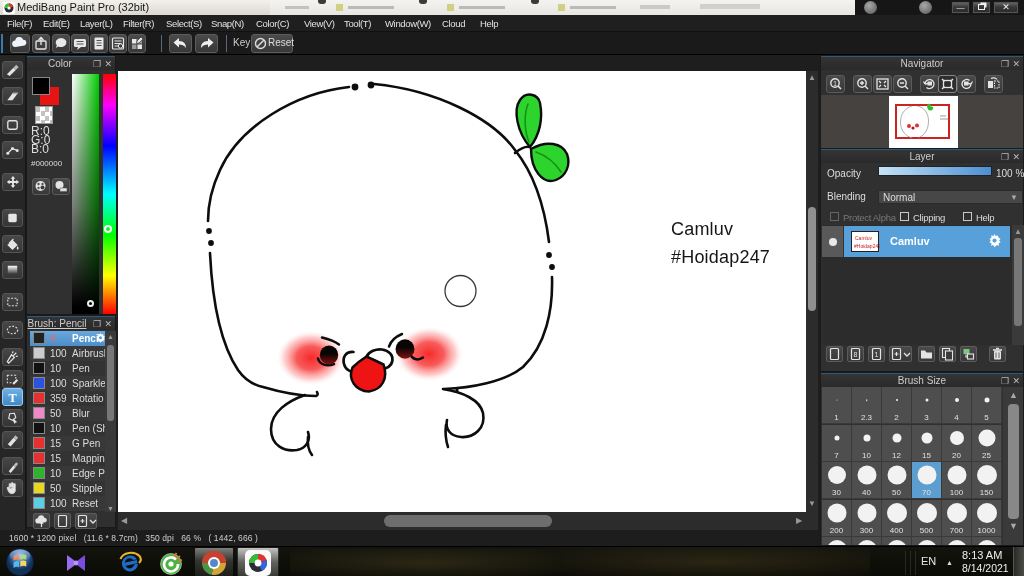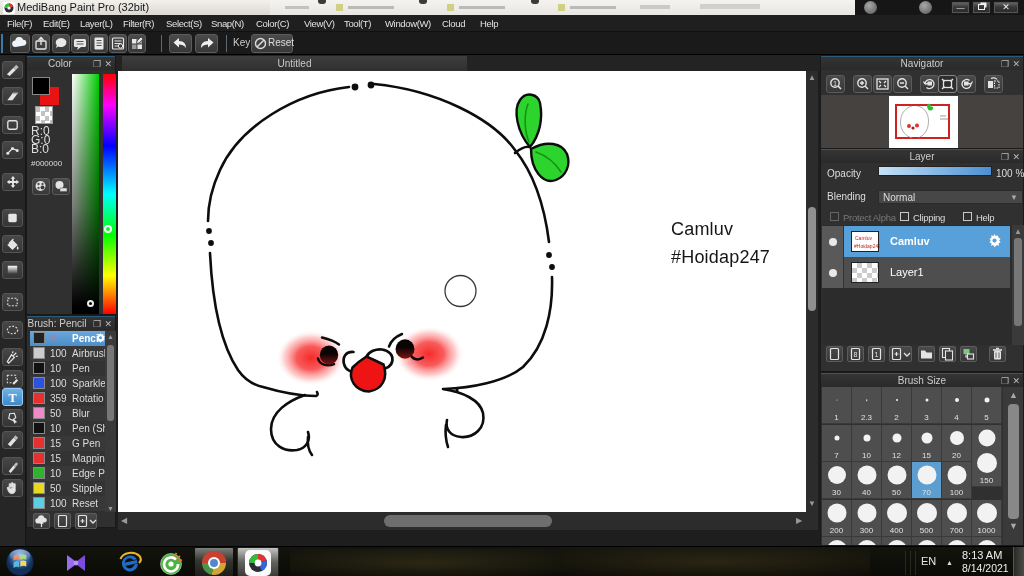--- a/index.html
+++ b/index.html
@@ -260,21 +260,21 @@
           <circle cx="6.5" cy="6" r="4" fill="#e4e4e4"></circle>
           <rect x="7" y="9" width="7" height="3.4" rx="0.5" fill="#e4e4e4" stroke="#555" stroke-width="0.6"></rect>
         </svg></div>
   <div style="position:absolute;left:45px;top:18px;width:27px;height:240px;background:linear-gradient(rgba(0,0,0,0),rgba(0,0,0,0.5) 55%,#000 97%),linear-gradient(90deg,#fff,#00cc00);"></div>
   <div style="position:absolute;left:76px;top:18px;width:13px;height:240px;background:linear-gradient(#f00,#f0f 13%,#00f 30%,#0ff 50%,#0f0 67%,#ff0 84%,#f00);"></div>
   <div style="position:absolute;left:77px;top:169px;width:8px;height:8px;border:2px solid #fff;border-radius:50%;"></div>
   <div style="position:absolute;left:60px;top:244px;width:7px;height:7px;border:2px solid #eee;border-radius:50%;"></div>
 </div>
 
 <div class="panel" id="brushpanel">
-  <div class="ptitle" style="padding-right:28px;">Brush: Pencil<span class="pico" style="right:14px">❐</span><span class="pico" style="right:3px">✕</span></div>
+  <div class="ptitle" style="padding-right:28px;text-decoration:underline;">Brush: Pencil<span class="pico" style="right:14px">❐</span><span class="pico" style="right:3px">✕</span></div>
   <div id="blist" style="position:absolute;left:1px;top:15px;width:88px;height:181px;background:#2e2e2e;">
         <div class="brow" style="top: 0px; background: linear-gradient(rgb(106, 168, 221), rgb(76, 142, 201));">
           <div class="sw" style="background:#222"></div>
           <div class="num" style="color:#e66">4</div>
           <div class="nm" style="font-weight:bold;color:#fff">Pencil</div>
           <svg style="position:absolute;right:0px;top:2px" width="11" height="11" viewBox="0 0 16 16">
             <path fill="#fff" d="M8 0l1.2 2.2 2.5-.6.6 2.5L14.5 5 13 7l1.5 2-2.2.9.6 2.5-2.5-.6L8 14l-1.2-2.2-2.5.6.6-2.5L2.7 9 4 7 2.7 5l2.2-.9-.6-2.5 2.5.6z"></path>
             <circle cx="8" cy="7" r="2.2" fill="#58a0d9"></circle>
           </svg>
         </div>
@@ -345,23 +345,20 @@
   <div class="laybtn" style="left:27px;top:197px;"><svg width="15" height="14" viewBox="0 0 15 14">
           <rect x="3.5" y="1.5" width="8" height="11" rx="1" fill="none" stroke="#e4e4e4" stroke-width="1.2"></rect>
         </svg></div>
   <div class="laybtn" style="left:48px;top:197px;width:22px"><svg width="21" height="14" viewBox="0 0 21 14">
           <rect x="2.5" y="1.5" width="8" height="11" rx="1" fill="none" stroke="#e4e4e4" stroke-width="1.2"></rect>
           <path d="M4.5 7 H8.5 M6.5 5 V9" stroke="#e4e4e4" stroke-width="1.2"></path>
           <path d="M14 6 l3 3 3-3" fill="none" stroke="#e4e4e4" stroke-width="1.3"></path>
         </svg></div>
 </div>
 
-<div class="abs" id="tabbar">
-      <div id="tab">Untitled</div>
-    </div>
 <div class="abs" id="canvas">
 <svg width="688" height="441" viewBox="118 71 688 441" fill="none">
   <defs>
     <radialGradient id="blushG">
             <stop offset="0%" stop-color="rgba(246,38,38,0.98)"></stop>
             <stop offset="42%" stop-color="rgba(247,62,62,0.85)"></stop>
             <stop offset="75%" stop-color="rgba(252,128,128,0.4)"></stop>
             <stop offset="100%" stop-color="rgba(255,255,255,0)"></stop>
           </radialGradient>
     <linearGradient id="eyeG" x1="0" y1="0" x2="0" y2="1">
@@ -425,20 +422,21 @@
 <div class="abs" id="vscroll">
   <div style="position:absolute;left:2px;top:2px;color:#999;font-size:8px;">▲</div>
   <div id="vthumb"></div>
   <div style="position:absolute;left:2px;top:428px;color:#999;font-size:8px;">▼</div>
 </div>
 <div class="abs" id="hscroll">
   <div style="position:absolute;left:3px;top:4px;color:#999;font-size:8px;">◀</div>
   <div id="hthumb"></div>
   <div style="position:absolute;left:678px;top:4px;color:#999;font-size:8px;">▶</div>
 </div>
+<div class="abs" id="statusbar">1600 * 1200 pixel&nbsp;&nbsp;&nbsp;(11.6 * 8.7cm)&nbsp;&nbsp;&nbsp;350 dpi&nbsp;&nbsp;&nbsp;66 %&nbsp;&nbsp;&nbsp;( 1442, 666 )</div>
 
 <div class="abs" id="rightcol"></div>
 <div class="panel" id="nav">
   <div class="ptitle">Navigator<span class="pico" style="right:14px">❐</span><span class="pico" style="right:3px">✕</span></div>
   <div class="navbtn" style="left:5px"><svg width="17" height="16" viewBox="0 0 17 16">
           <circle cx="8" cy="7" r="4.2" fill="none" stroke="#e4e4e4" stroke-width="1.4"></circle>
           <path d="M11 10 L14 13" stroke="#e4e4e4" stroke-width="1.6"></path>
           <text x="8" y="9.5" font-size="6.5" fill="#e4e4e4" text-anchor="middle">1</text>
         </svg></div>
   <div class="navbtn" style="left:32px"><svg width="17" height="16" viewBox="0 0 17 16">
@@ -508,26 +506,20 @@
           <div class="thumb"><svg width="28" height="21" viewBox="0 0 28 21">
               <text x="3" y="8" font-size="5" fill="#c22">Camluv</text>
               <text x="2" y="16" font-size="5" fill="#c22">#Hoidap247</text>
             </svg></div>
           <div class="lname" style="font-weight:bold;">Camluv</div>
       <svg style="position:absolute;right:8px;top:8px" width="15" height="15" viewBox="0 0 16 16">
             <path fill="#fff" d="M8 0l1.2 2.2 2.5-.6.6 2.5L14.5 5 13 7l1.5 2-2.2.9.6 2.5-2.5-.6L8 14l-1.2-2.2-2.5.6.6-2.5L2.7 9 4 7 2.7 5l2.2-.9-.6-2.5 2.5.6z"></path>
             <circle cx="8" cy="7" r="2.2" fill="#58a0d9"></circle>
           </svg>
     </div>
-    <div class="lrow" style="top:32px;background:#4e4e4e;">
-          <div class="eye"></div>
-          <div class="dot"></div>
-          <div class="thumb" style="background:conic-gradient(#ccc 0 25%,#fff 0 50%,#ccc 0 75%,#fff 0) 0 0/10px 10px;"></div>
-          <div class="lname">Layer1</div>
-        </div>
     <div class="sbarv" style="left:190px;top:0;width:12px;height:120px;"></div>
     <div style="position:absolute;left:192px;top:2px;color:#999;font-size:8px;">▲</div>
     <div style="position:absolute;left:192px;top:13px;width:8px;height:88px;background:#777;border-radius:3px;"></div>
   </div>
   <div class="laybtn" style="left:5px;top:197px;"><svg width="15" height="14" viewBox="0 0 15 14">
           <rect x="3.5" y="1.5" width="8" height="11" rx="1" fill="none" stroke="#e4e4e4" stroke-width="1.2"></rect>
         </svg></div>
   <div class="laybtn" style="left:26px;top:197px;"><svg width="15" height="14" viewBox="0 0 15 14">
           <rect x="3.5" y="1.5" width="8" height="11" rx="1" fill="none" stroke="#e4e4e4" stroke-width="1.2"></rect>
           <text x="7.5" y="10" font-size="7" fill="#e4e4e4" text-anchor="middle">8</text>
@@ -625,21 +617,21 @@
           <div class="l">50</div>
         </div>
         <div class="bcell sel" style="left: 90px; top: 75px;">
           <div class="c" style="width:19px;height:19px"></div>
           <div class="l">70</div>
         </div>
         <div class="bcell" style="left: 120px; top: 75px;">
           <div class="c" style="width:19px;height:19px"></div>
           <div class="l">100</div>
         </div>
-        <div class="bcell" style="left: 150px; top: 63px;">
+        <div class="bcell" style="left: 150px; top: 75px;">
           <div class="c" style="width:20px;height:20px"></div>
           <div class="l">150</div>
         </div>
         <div class="bcell" style="left: 0px; top: 112.5px;">
           <div class="c" style="width:19px;height:19px"></div>
           <div class="l">200</div>
         </div>
         <div class="bcell" style="left: 30px; top: 112.5px;">
           <div class="c" style="width:19px;height:19px"></div>
           <div class="l">300</div>

